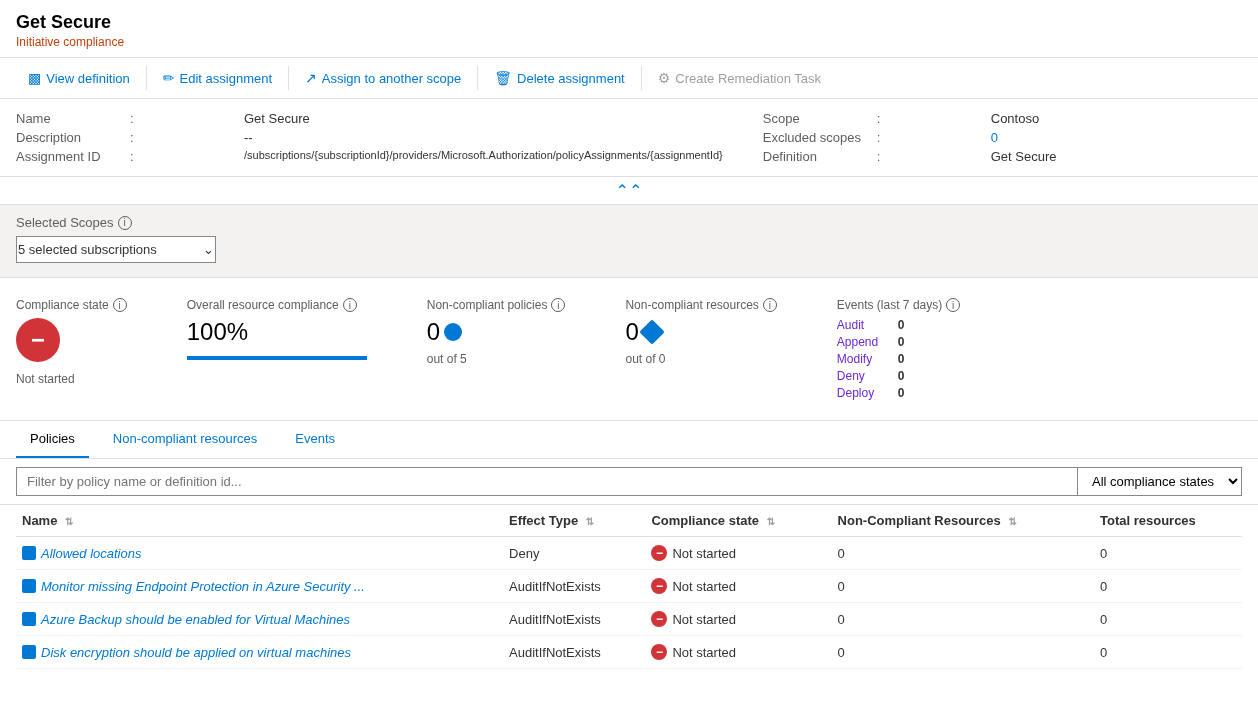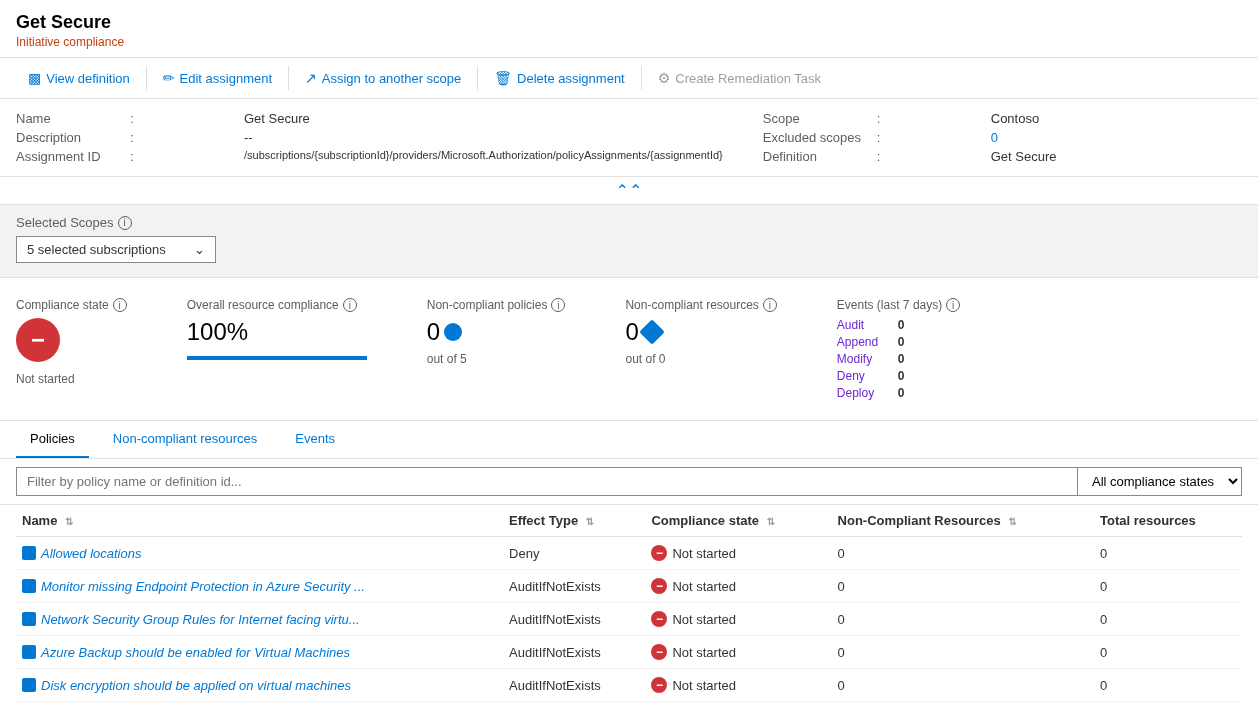--- a/index.html
+++ b/index.html
@@ -17,21 +17,21 @@
 
     .meta-section { padding: 10px 16px; border-bottom: 1px solid #e0e0e0; display: grid; grid-template-columns: 1fr 1fr; gap: 4px 40px; }
     .meta-row { display: flex; align-items: flex-start; gap: 4px; font-size: 13px; padding: 2px 0; }
     .meta-label { color: #605e5c; min-width: 110px; }
     .meta-value { color: #333; }
     .meta-value.link { color: #0078d4; cursor: pointer; }
     .collapse-btn { display: flex; justify-content: center; padding: 4px; cursor: pointer; color: #0078d4; font-size: 16px; border-bottom: 1px solid #e0e0e0; }
 
     .scopes-section { background: #f3f2f1; padding: 10px 16px 14px; border-bottom: 1px solid #e0e0e0; }
     .scopes-label { font-size: 13px; color: #605e5c; margin-bottom: 6px; display: flex; align-items: center; gap: 4px; }
-    .scopes-dropdown { display: flex; align-items: center; background: #fff; border: 1px solid #8a8886; padding: 5px 10px; width: 200px; cursor: pointer; font-size: 13px; justify-content: space-between; }
+    .scopes-dropdown { display: flex; align-items: center; background: #fff; border: 1px solid #8a8886; padding: 5px 1px; width: 200px; cursor: pointer; font-size: 13px; justify-content: space-between; }
 
     .stats-section { display: flex; align-items: flex-start; padding: 20px 16px; border-bottom: 1px solid #e0e0e0; gap: 60px; }
     .stat-block { display: flex; flex-direction: column; gap: 6px; }
     .stat-label { font-size: 12px; color: #605e5c; display: flex; align-items: center; gap: 4px; }
     .stat-value { font-size: 24px; font-weight: 300; color: #000; }
     .stat-sub { font-size: 12px; color: #605e5c; }
     .compliance-icon { width: 44px; height: 44px; background: #d13438; border-radius: 50%; display: flex; align-items: center; justify-content: center; }
     .compliance-icon::after { content: '−'; color: #fff; font-size: 24px; font-weight: 700; line-height: 1; }
     .stat-not-started { font-size: 12px; color: #605e5c; margin-top: 4px; }
     .progress-bar-container { width: 180px; height: 4px; background: #e0e0e0; margin-top: 4px; }
@@ -299,62 +299,45 @@
         Not started
       </span>
     </td>
     <td>0</td>
     <td>0</td>
   </tr>
         <tr>
     <td>
       <span class="td-link">
         <span class="row-icon"></span>
-        Network Security Group Rules for Internet facing virtu...
+        Azure Backup should be enabled for Virtual Machines
       </span>
     </td>
     <td>AuditIfNotExists</td>
     <td>
       <span class="not-started-badge">
         <span class="red-circle">−</span>
         Not started
       </span>
     </td>
     <td>0</td>
     <td>0</td>
   </tr>
         <tr>
     <td>
       <span class="td-link">
         <span class="row-icon"></span>
-        Azure Backup should be enabled for Virtual Machines
+        Disk encryption should be applied on virtual machines
       </span>
     </td>
     <td>AuditIfNotExists</td>
     <td>
       <span class="not-started-badge">
         <span class="red-circle">−</span>
         Not started
       </span>
     </td>
     <td>0</td>
     <td>0</td>
   </tr>
-        <tr>
-    <td>
-      <span class="td-link">
-        <span class="row-icon"></span>
-        Disk encryption should be applied on virtual machines
-      </span>
-    </td>
-    <td>AuditIfNotExists</td>
-    <td>
-      <span class="not-started-badge">
-        <span class="red-circle">−</span>
-        Not started
-      </span>
-    </td>
-    <td>0</td>
-    <td>0</td>
-  </tr>
       </tbody>
   </table>
 </div>
 
 </body></html>

